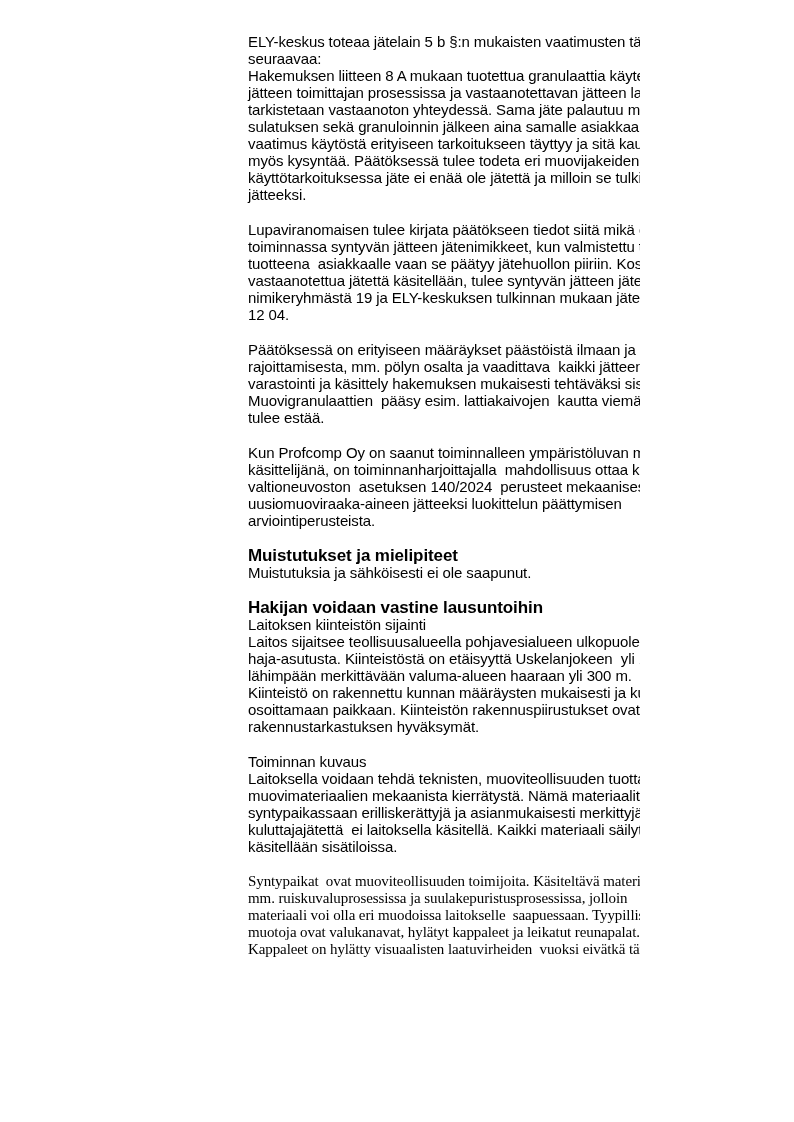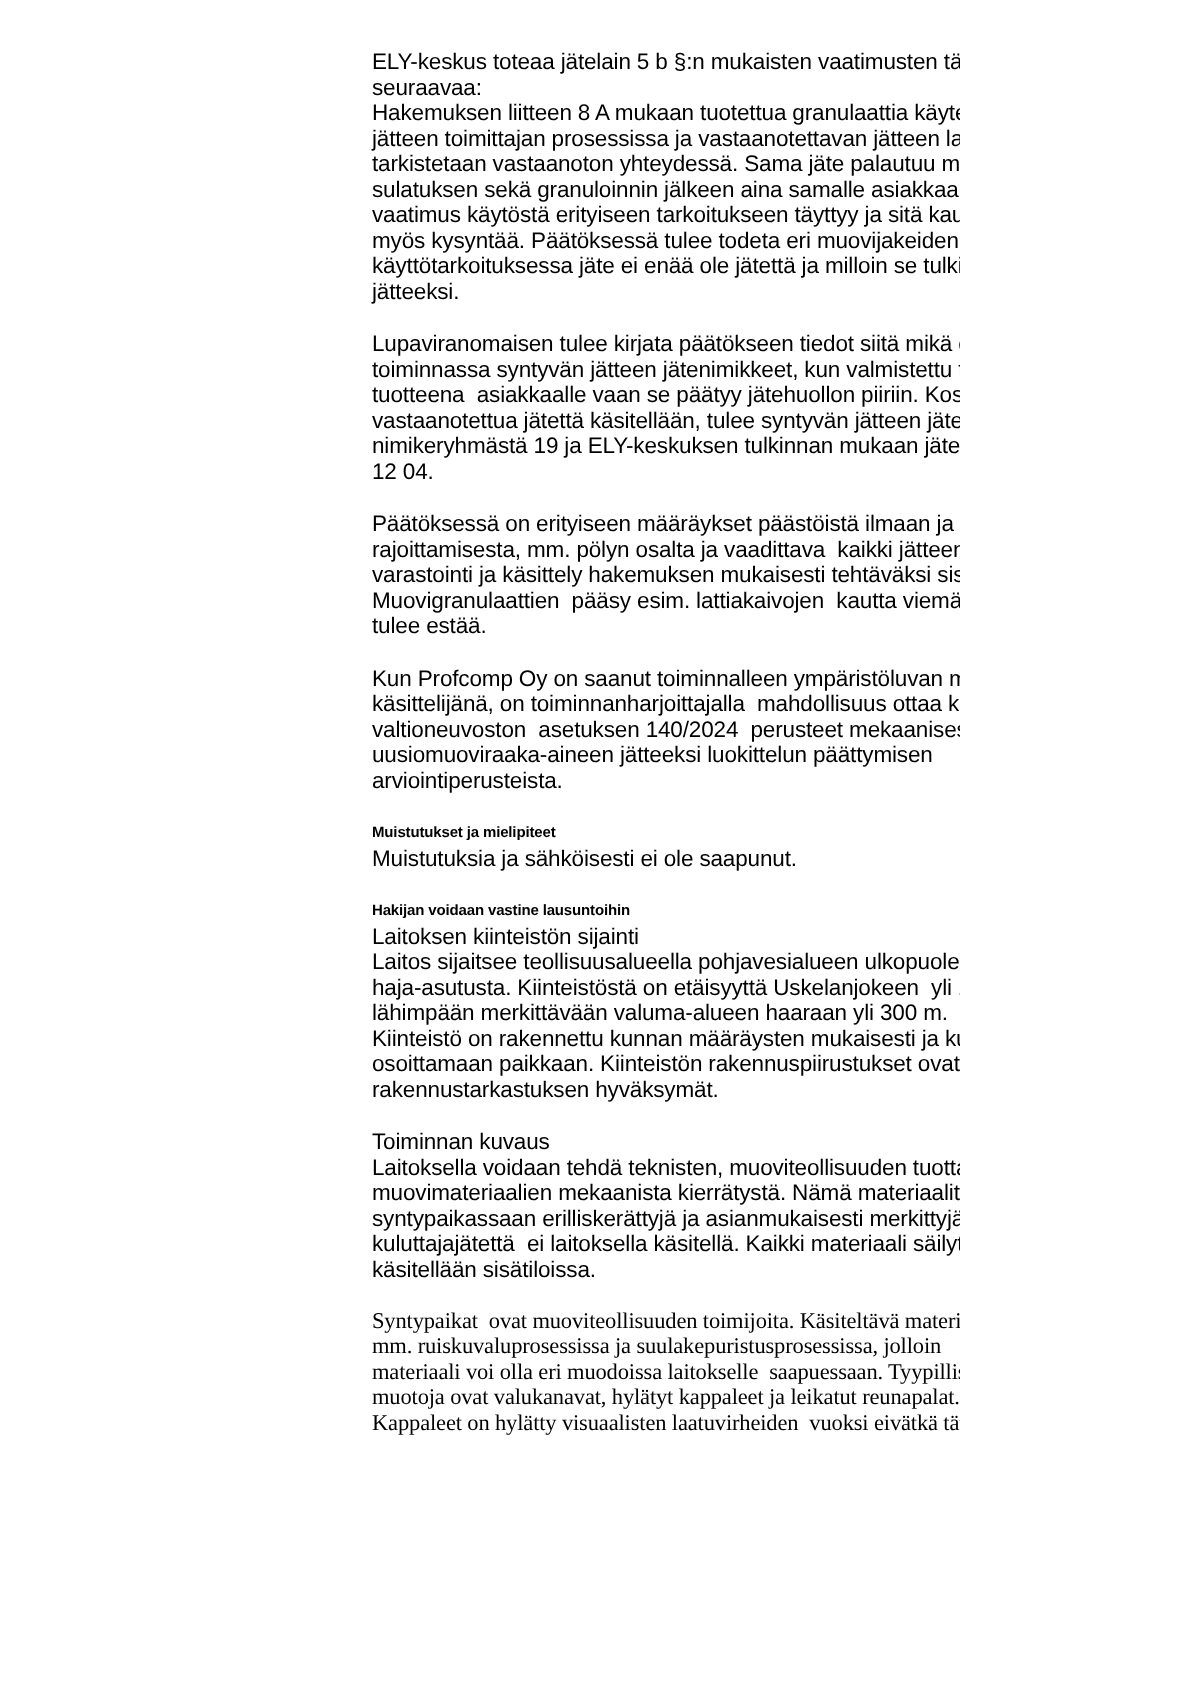--- a/index.html
+++ b/index.html
@@ -32,21 +32,21 @@
   }
   .text-column p.attached {
     margin-top: 0;
   }
   .text-column p.last {
     margin-bottom: 0;
     font-family: Liberation Serif, serif;
   }
   .text-column h3 {
     margin: 0;
-    font-size: 10px;
+    font-size: 17px;
     line-height: 17px;
     font-weight: 700;
     white-space: pre;
   }
 </style>
 </head>
 <body>
 
 <div class="page">
   <div class="text-column">

